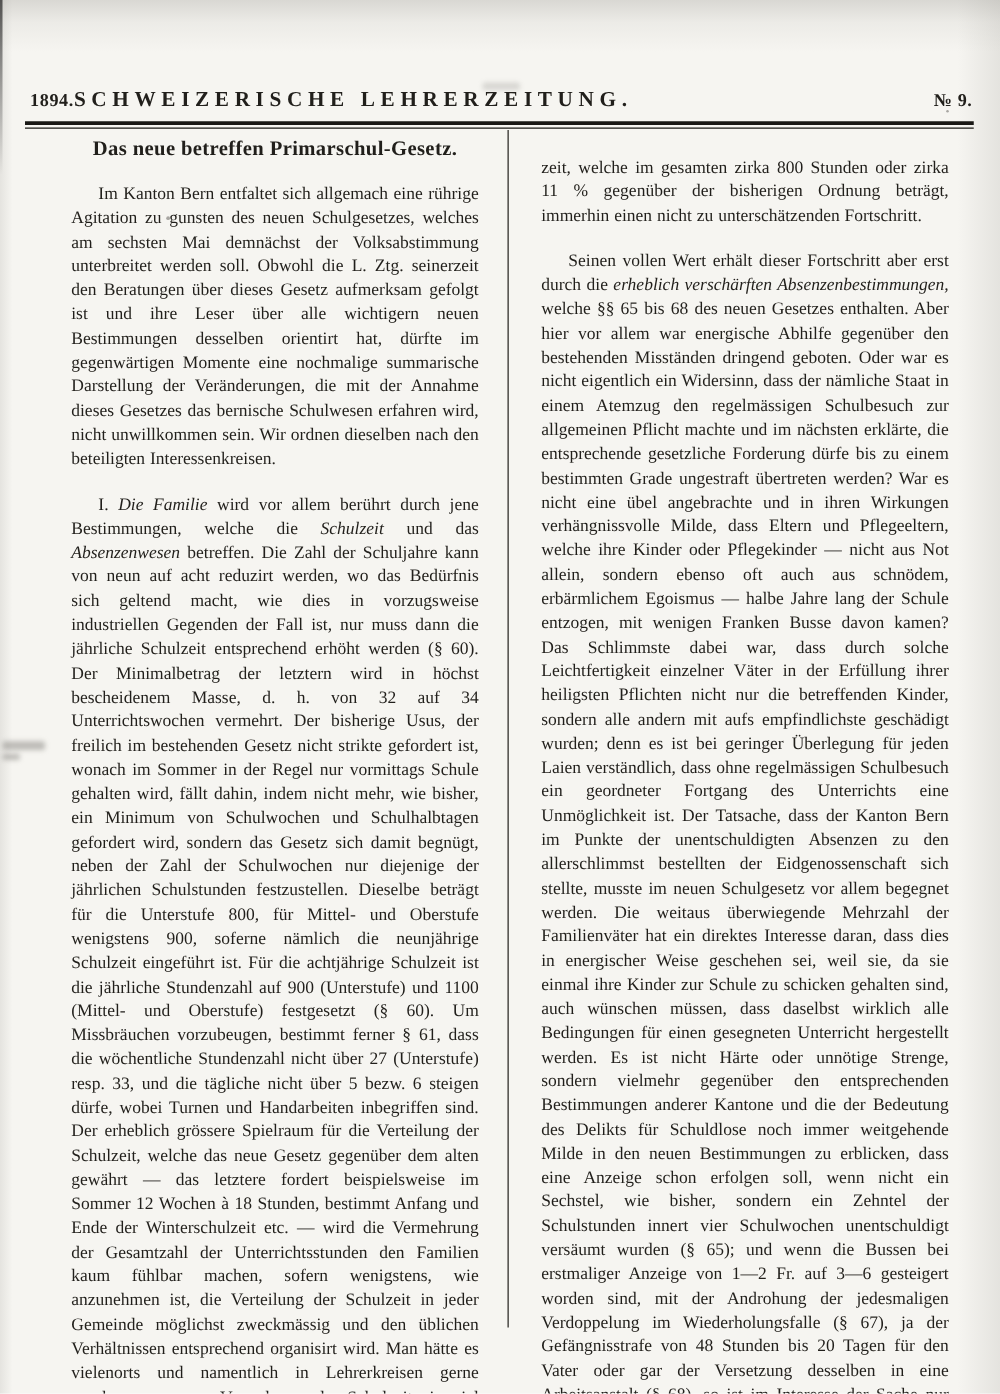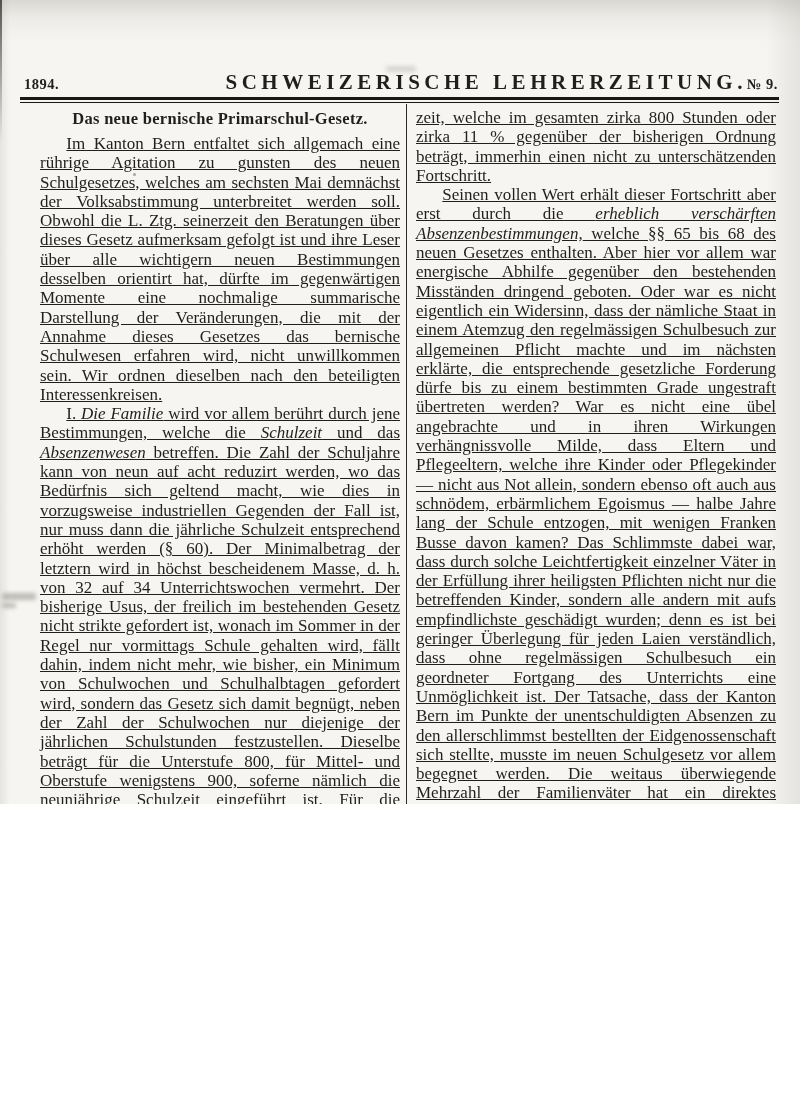--- a/index.html
+++ b/index.html
@@ -3,21 +3,21 @@
 <meta charset="utf-8">
 <style>
   html, body { margin: 0; padding: 0; }
   body {
     width: 800px; height: 1115px;
     font-family: "Liberation Serif", "DejaVu Serif", serif;
     overflow: hidden;
   }
   .page {
     position: relative;
-    width: 800px; height: 804px;
+    width: 800px; height: 1115px;
     background-color: #f6f5f1;
     background-image:
       linear-gradient(180deg, rgba(150,148,142,0.30) 0px, rgba(150,148,142,0.10) 18px, rgba(150,148,142,0) 42px),
       linear-gradient(270deg, rgba(165,163,157,0.22) 0px, rgba(165,163,157,0) 34px),
       linear-gradient(90deg, rgba(130,128,122,0.15) 0px, rgba(130,128,122,0) 10px);
     color: #211f1b;
     overflow: hidden;
   }
   
   .edge-line {
@@ -37,22 +37,22 @@
   .sp3 { left: 757px; top: 88px; width: 2px; height: 2px; }
 
   .masthead {
     position: absolute; top: 70px; left: 24px; right: 22px;
     display: flex; align-items: baseline;
   }
   .masthead .year, .masthead .issue {
     font-size: 14.5px; font-weight: bold; letter-spacing: 0.5px; white-space: nowrap;
   }
   .masthead .title {
-    flex: 1; margin: 0; text-align: right;
-    font-size: 21px; font-weight: bold; letter-spacing: 4.5px;
+    flex: 1; margin: 0; text-align: left;
+    font-size: 17px; font-weight: bold; letter-spacing: 4.5px;
     white-space: nowrap;
   }
   .rule { position: absolute; left: 20px; right: 21px; background: #191815; }
   .rule-thick { top: 97px; height: 3px; }
   .rule-thin  { top: 102px; height: 1px; }
 
   .col-divider {
     position: absolute; left: 406px; top: 104px; width: 1px; height: 958px;
     background: #2a2925;
   }
@@ -60,26 +60,25 @@
   .columns {
     position: absolute; top: 108px; left: 40px; width: 736px;
     display: flex; gap: 16px;
   }
   .column { width: 360px; }
   .article-heading {
     margin: 1px 0 5px 0; text-align: center;
     font-size: 16.5px; font-weight: bold; letter-spacing: 0.3px;
   }
   .col-body p {
-    margin: 0;
-    font-size: 17px; line-height: 19.3px;
+    margin: 17px;
+    font-size: 14px; line-height: 19.3px;
     text-align: justify; text-justify: inter-word;
     word-spacing: 0.4px;
     hyphens: auto;
-    text-decoration: underline;
   }
   .col-body p.indent { text-indent: 1.55em; }
   .col-body em { font-style: italic; }
 </style>
 </head>
 <body>
 
 <div class="page">
 
   <div class="edge-line"></div>
@@ -96,21 +95,21 @@
     <span class="issue">№ 9.</span>
   </header>
 
   <div class="rule rule-thick"></div>
   <div class="rule rule-thin"></div>
 
   <div class="col-divider"></div>
 
   <main class="columns">
     <section class="column">
-      <h2 class="article-heading">Das neue bernische Primarschul-Gesetz.</h2>
+      <h2 class="article-heading">Das neue betreffen Primarschul-Gesetz.</h2>
       <div class="col-body">
           <p class="indent"><span>Im Kanton Bern entfaltet sich allgemach eine rührige Agitation zu gunsten des neuen Schulgesetzes, welches am sechsten Mai demnächst der Volksabstimmung unterbreitet werden soll. Obwohl die L. Ztg. seinerzeit den Beratungen über dieses Gesetz aufmerksam gefolgt ist und ihre Leser über alle wichtigern neuen Bestimmungen desselben orientirt hat, dürfte im gegenwärtigen Momente eine nochmalige summarische Darstellung der Veränderungen, die mit der Annahme dieses Gesetzes das bernische Schulwesen erfahren wird, nicht unwillkommen sein. Wir ordnen dieselben nach den beteiligten Interessenkreisen.</span></p>
           <p class="indent"><span>I. </span><em>Die Familie</em><span> wird vor allem berührt durch jene Bestimmungen, welche die </span><em>Schulzeit</em><span> und das </span><em>Absenzenwesen</em><span> betreffen. Die Zahl der Schuljahre kann von neun auf acht reduzirt werden, wo das Bedürfnis sich geltend macht, wie dies in vorzugsweise industriellen Gegenden der Fall ist, nur muss dann die jährliche Schulzeit entsprechend erhöht werden (§ 60). Der Minimalbetrag der letztern wird in höchst bescheidenem Masse, d. h. von 32 auf 34 Unterrichtswochen vermehrt. Der bisherige Usus, der freilich im bestehenden Gesetz nicht strikte gefordert ist, wonach im Sommer in der Regel nur vormittags Schule gehalten wird, fällt dahin, indem nicht mehr, wie bisher, ein Minimum von Schulwochen und Schulhalbtagen gefordert wird, sondern das Gesetz sich damit begnügt, neben der Zahl der Schulwochen nur diejenige der jährlichen Schulstunden festzustellen. Dieselbe beträgt für die Unterstufe 800, für Mittel- und Oberstufe wenigstens 900, soferne nämlich die neunjährige Schulzeit eingeführt ist. Für die achtjährige Schulzeit ist die jährliche Stundenzahl auf 900 (Unterstufe) und 1100 (Mittel- und Oberstufe) festgesetzt (§ 60). Um Missbräuchen vorzubeugen, bestimmt ferner § 61, dass die wöchentliche Stundenzahl nicht über 27 (Unterstufe) resp. 33, und die tägliche nicht über 5 bezw. 6 steigen dürfe, wobei Turnen und Handarbeiten inbegriffen sind. Der erheblich grössere Spielraum für die Verteilung der Schulzeit, welche das neue Gesetz gegenüber dem alten gewährt — das letztere fordert beispielsweise im Sommer 12 Wochen à 18 Stunden, bestimmt Anfang und Ende der Winterschulzeit etc. — wird die Vermehrung der Gesamtzahl der Unterrichtsstunden den Familien kaum fühlbar machen, sofern wenigstens, wie anzunehmen ist, die Verteilung der Schulzeit in jeder Gemeinde möglichst zweckmässig und den üblichen Verhältnissen entsprechend organisirt wird. Man hätte es vielenorts und namentlich in Lehrerkreisen gerne gesehen, wenn zur Vermehrung der Schulzeit ein viel kräftigerer Schritt nach vorwärts getan worden wäre und der Kanton Bern sich in diesem Punkte statt ungefähr in die Mitte gleich in die vordersten Reihen der Kantone gestellt hätte. Um so mehr darf erwartet werden, dass kein Familienvater die geringe Mehrleistung, die ihm in diesem Punkte zugemutet wird, in die Wagschale des Neins legen werde. Für die bernische Schule aber bedeutet diese Vermehrung der Unterrichts-</span></p>
         </div>
     </section>
     <section class="column">
       <div class="col-body">
           <p><span>zeit, welche im gesamten zirka 800 Stunden oder zirka 11 % gegenüber der bisherigen Ordnung beträgt, immerhin einen nicht zu unterschätzenden Fortschritt.</span></p>
           <p class="indent"><span>Seinen vollen Wert erhält dieser Fortschritt aber erst durch die </span><em>erheblich verschärften Absenzenbestimmungen,</em><span> welche §§ 65 bis 68 des neuen Gesetzes enthalten. Aber hier vor allem war energische Abhilfe gegenüber den bestehenden Misständen dringend geboten. Oder war es nicht eigentlich ein Widersinn, dass der nämliche Staat in einem Atemzug den regelmässigen Schulbesuch zur allgemeinen Pflicht machte und im nächsten erklärte, die entsprechende gesetzliche Forderung dürfe bis zu einem bestimmten Grade ungestraft übertreten werden? War es nicht eine übel angebrachte und in ihren Wirkungen verhängnissvolle Milde, dass Eltern und Pflegeeltern, welche ihre Kinder oder Pflegekinder — nicht aus Not allein, sondern ebenso oft auch aus schnödem, erbärmlichem Egoismus — halbe Jahre lang der Schule entzogen, mit wenigen Franken Busse davon kamen? Das Schlimmste dabei war, dass durch solche Leichtfertigkeit einzelner Väter in der Erfüllung ihrer heiligsten Pflichten nicht nur die betreffenden Kinder, sondern alle andern mit aufs empfindlichste geschädigt wurden; denn es ist bei geringer Überlegung für jeden Laien verständlich, dass ohne regelmässigen Schulbesuch ein geordneter Fortgang des Unterrichts eine Unmöglichkeit ist. Der Tatsache, dass der Kanton Bern im Punkte der unentschuldigten Absenzen zu den allerschlimmst bestellten der Eidgenossenschaft sich stellte, musste im neuen Schulgesetz vor allem begegnet werden. Die weitaus überwiegende Mehrzahl der Familienväter hat ein direktes Interesse daran, dass dies in energischer Weise geschehen sei, weil sie, da sie einmal ihre Kinder zur Schule zu schicken gehalten sind, auch wünschen müssen, dass daselbst wirklich alle Bedingungen für einen gesegneten Unterricht hergestellt werden. Es ist nicht Härte oder unnötige Strenge, sondern vielmehr gegenüber den entsprechenden Bestimmungen anderer Kantone und die der Bedeutung des Delikts für Schuldlose noch immer weitgehende Milde in den neuen Bestimmungen zu erblicken, dass eine Anzeige schon erfolgen soll, wenn nicht ein Sechstel, wie bisher, sondern ein Zehntel der Schulstunden innert vier Schulwochen unentschuldigt versäumt wurden (§ 65); und wenn die Bussen bei erstmaliger Anzeige von 1—2 Fr. auf 3—6 gesteigert worden sind, mit der Androhung der jedesmaligen Verdoppelung im Wiederholungsfalle (§ 67), ja der Gefängnisstrafe von 48 Stunden bis 20 Tagen für den Vater oder gar der Versetzung desselben in eine Arbeitsanstalt (§ 68), so ist im Interesse der Sache nur dringend zu wünschen, dass von der Schärfe dieser Androhungen nur äusserst selten, ja nie Gebrauch gemacht werden müsse. Die oft gehörte leichtfertige Gegenrede kurzsichtiger Eltern: „Mein Kind verdient mir zu Hause weit mehr, als der Bussenbetrag ausmacht,“ wird in Zukunft im Fall der Annahme des Gesetzes billigerweise nicht mehr vorkommen. Wer als Vater nicht nur die momentanen eigenen Interessen, sondern auch das</span></p>
         </div>

